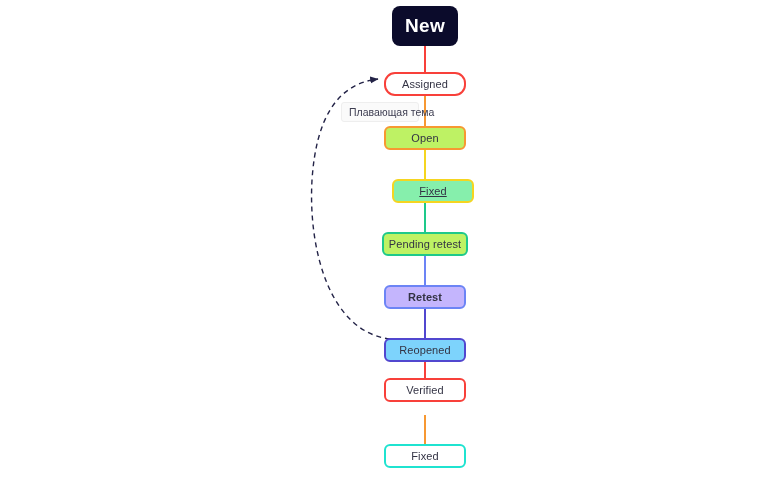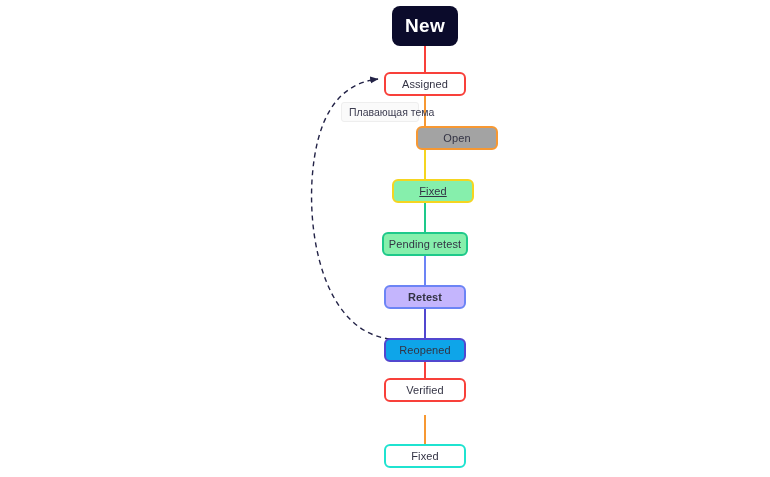--- a/index.html
+++ b/index.html
@@ -90,36 +90,36 @@
       </g>
     <g id="feedback-edges">
         <path d="M 390 339 C 330 332, 308 250, 312 180 C 316 120, 336 84, 378 79" fill="none" stroke="#232347" stroke-width="1.4" stroke-dasharray="5 4" marker-end="url(#arrow-dark)"></path>
       </g>
   </svg>
 
   <div id="node-layer">
       <div class="node root" style="left: 392px; top: 6px; width: 66px; height: 40px;">
         <span>New</span>
       </div>
-      <div class="node" style="left: 384px; top: 72px; width: 82px; height: 24px; border-color: rgb(248, 64, 58); background: rgb(255, 255, 255); color: rgb(51, 51, 68);">
+      <div class="node" style="left: 384px; top: 72px; width: 82px; height: 24px; border-color: rgb(248, 64, 58); background: rgb(255, 255, 255); color: rgb(51, 51, 68); border-radius: 11px;">
         <span>Assigned</span>
       </div>
-      <div class="node" style="left: 384px; top: 126px; width: 82px; height: 24px; border-color: rgb(247, 152, 50); background: #a3a3a3; color: rgb(51, 51, 68); margin-left: 32px;">
+      <div class="node" style="left: 384px; top: 126px; width: 82px; height: 24px; border-color: rgb(247, 152, 50); background: #bef264; color: rgb(51, 51, 68);">
         <span>Open</span>
       </div>
       <div class="node" style="left: 392px; top: 179px; width: 82px; height: 24px; border-color: rgb(245, 213, 32); background: #86efac; color: rgb(51, 51, 68); text-decoration: underline;">
         <span>Fixed</span>
       </div>
-      <div class="node" style="left: 382px; top: 232px; width: 86px; height: 24px; border-color: rgb(30, 201, 138); background: #86efac; color: rgb(51, 51, 68);">
+      <div class="node" style="left: 382px; top: 232px; width: 86px; height: 24px; border-color: rgb(30, 201, 138); background: #bef264; color: rgb(51, 51, 68);">
         <span>Pending retest</span>
       </div>
       <div class="node" style="left: 384px; top: 285px; width: 82px; height: 24px; border-color: rgb(108, 132, 245); background: #c4b5fd; color: rgb(51, 51, 68); font-weight: bold;">
         <span>Retest</span>
       </div>
-      <div class="node" style="left: 384px; top: 338px; width: 82px; height: 24px; border-color: rgb(81, 71, 207); background: #0ea5e9; color: rgb(51, 51, 68);">
+      <div class="node" style="left: 384px; top: 338px; width: 82px; height: 24px; border-color: rgb(81, 71, 207); background: #7dd3fc; color: rgb(51, 51, 68);">
         <span>Reopened</span>
       </div>
       <div class="node" style="left: 384px; top: 378px; width: 82px; height: 24px; border-color: rgb(248, 64, 58); background: rgb(255, 255, 255); color: rgb(51, 51, 68);">
         <span>Verified</span>
       </div>
       <div class="node" style="left: 384px; top: 444px; width: 82px; height: 24px; border-color: rgb(31, 227, 208); background: rgb(255, 255, 255); color: rgb(51, 51, 68);">
         <span>Fixed</span>
       </div>
     </div>
 

